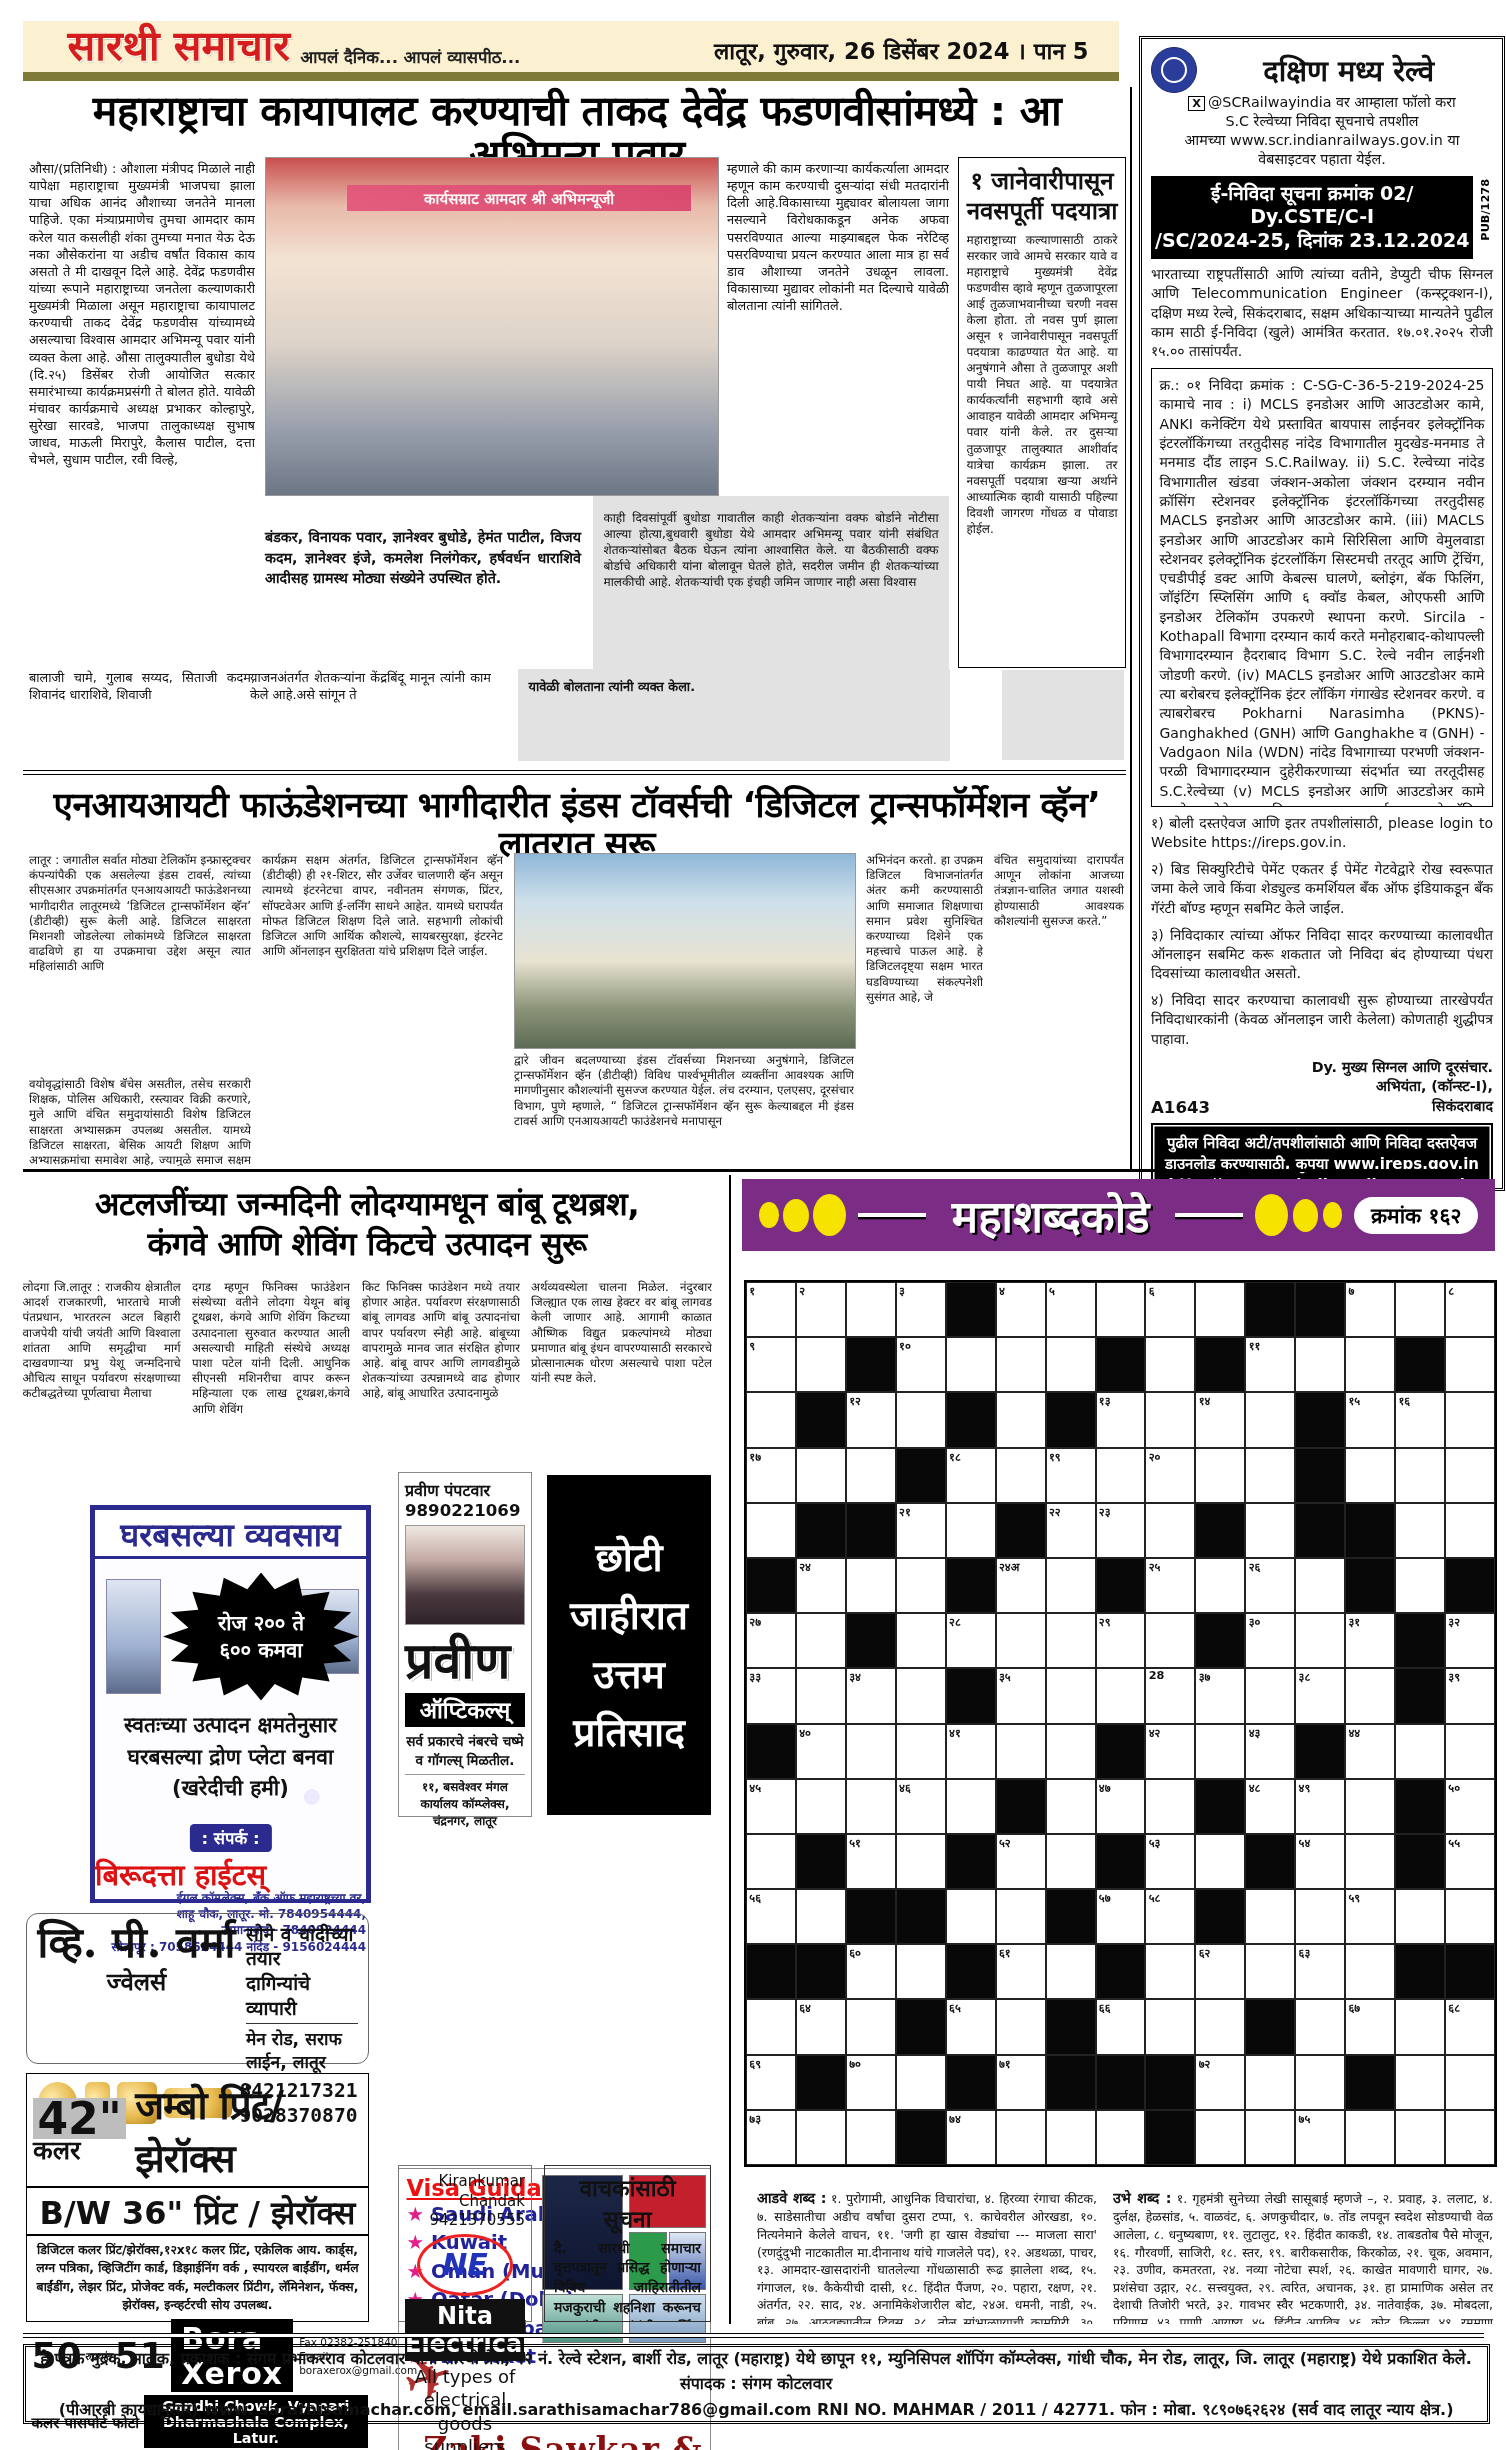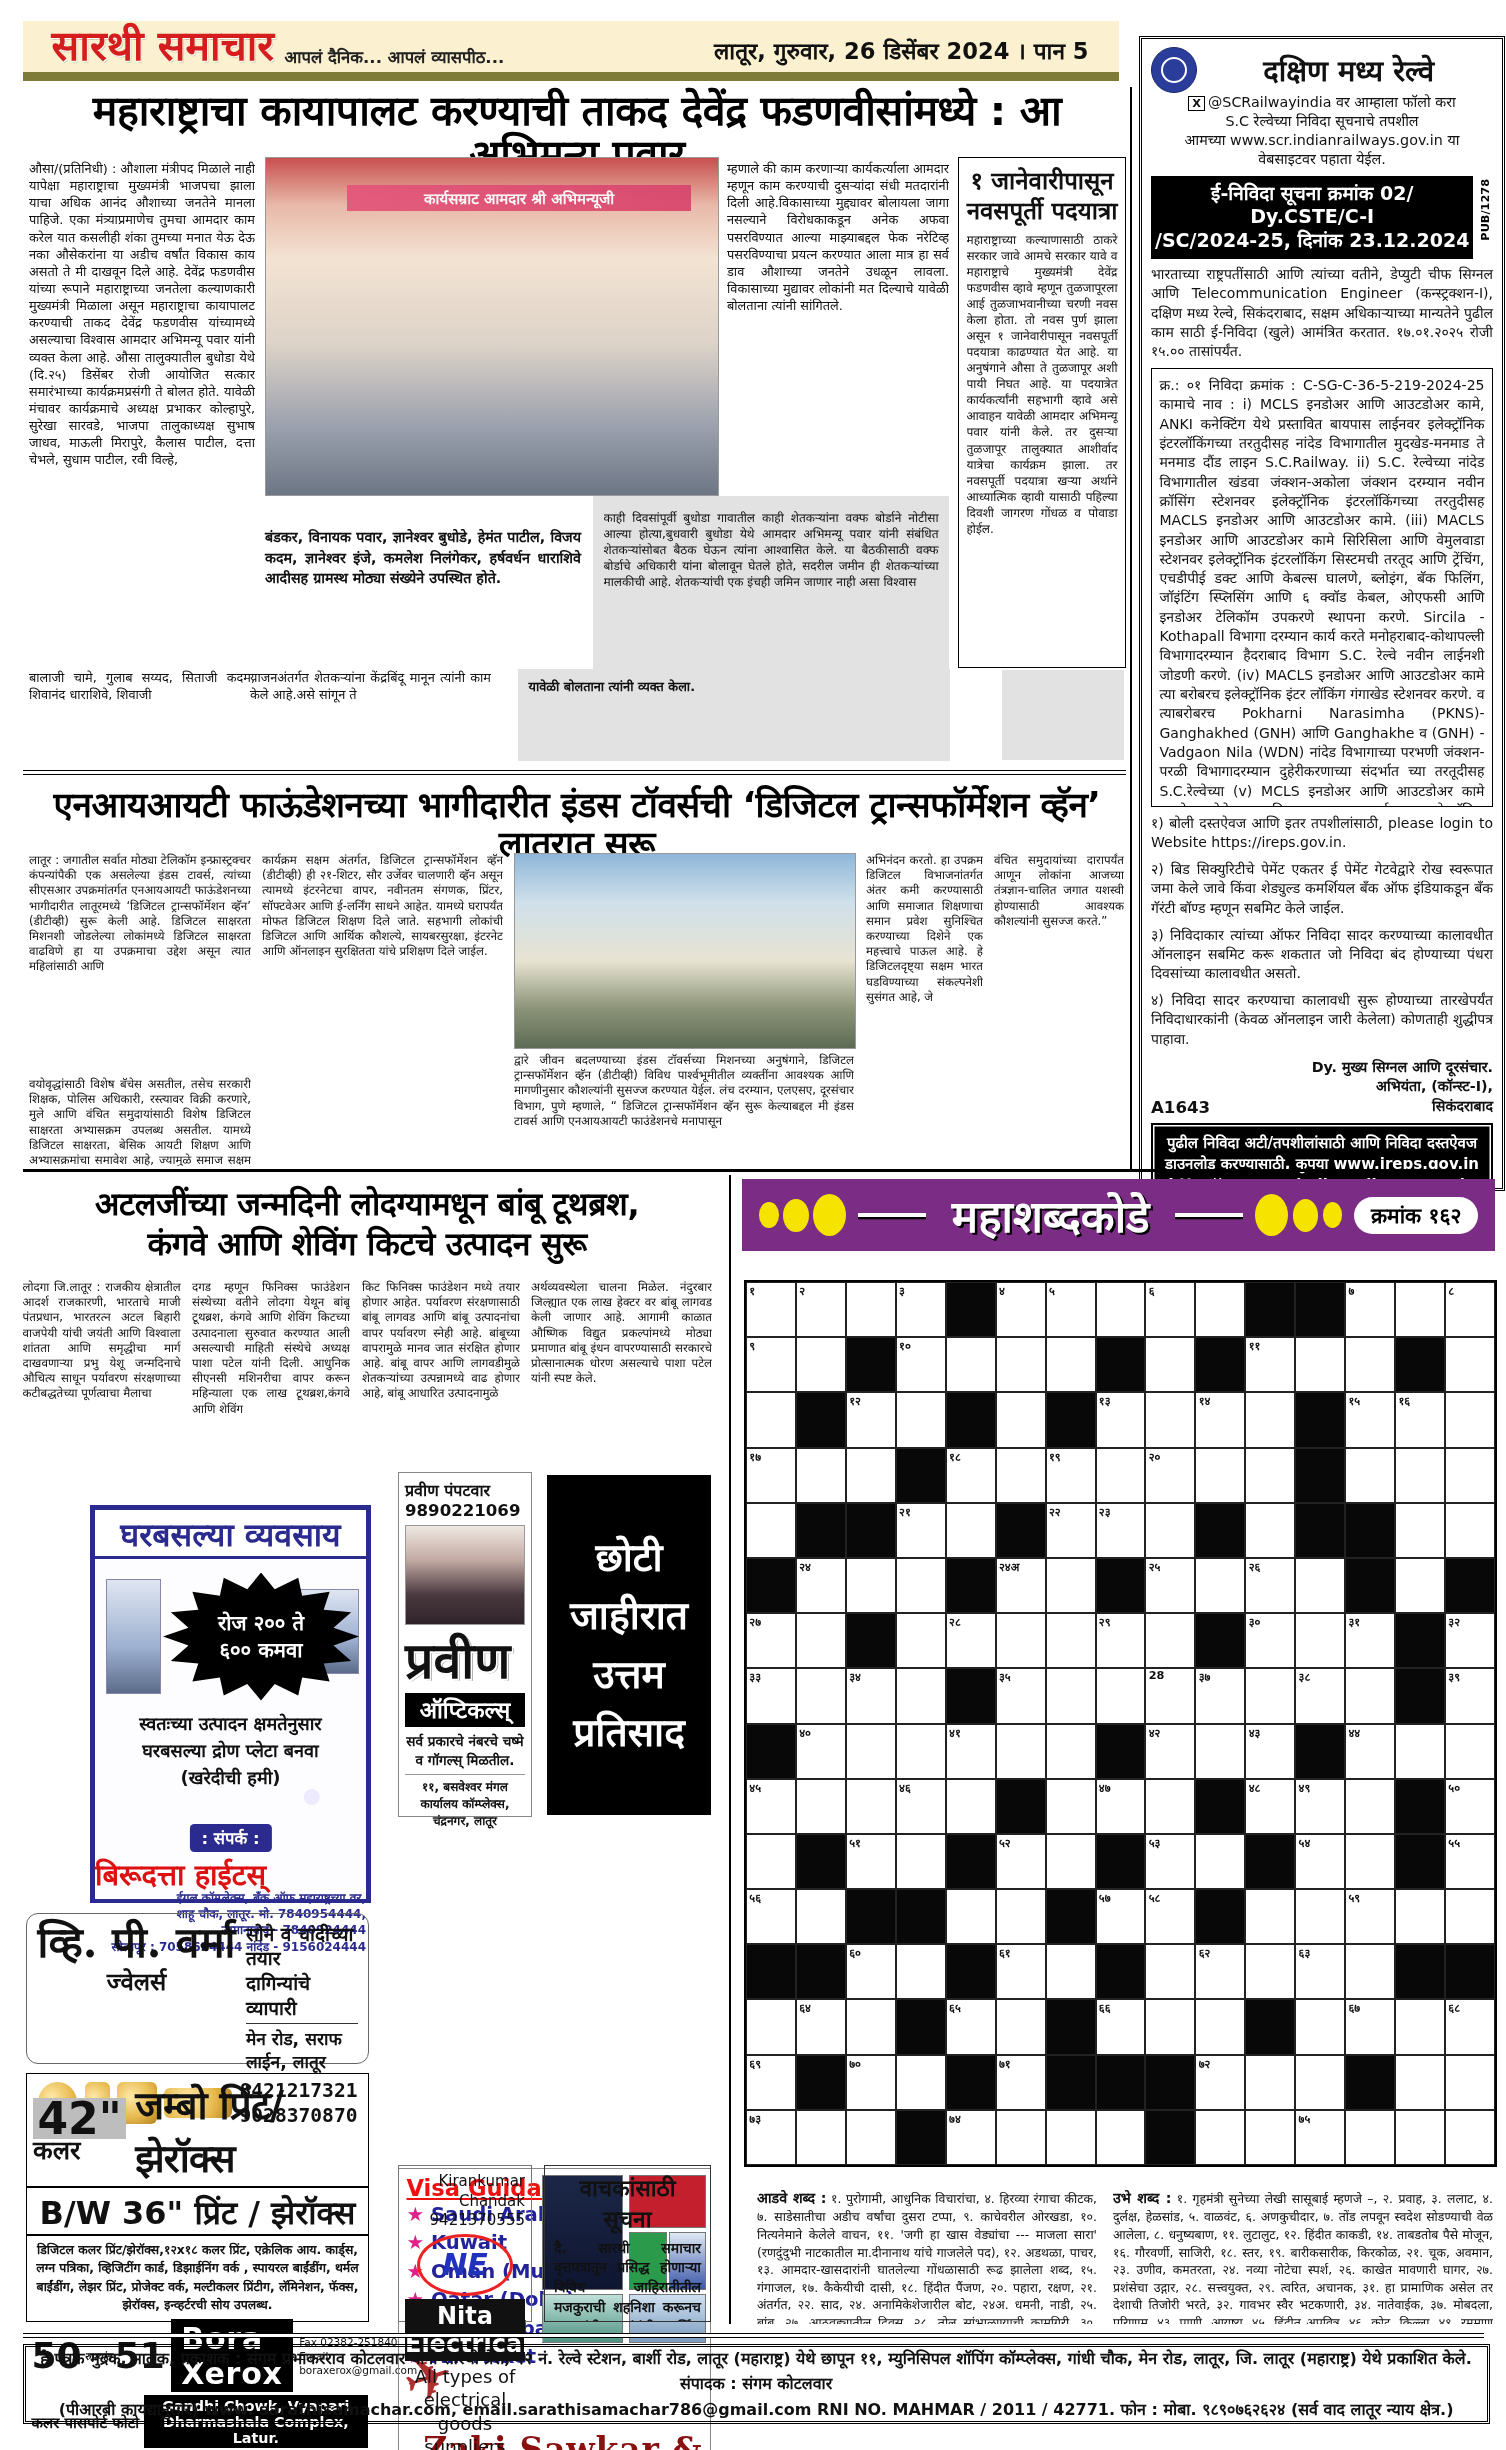--- a/index.html
+++ b/index.html
@@ -62,21 +62,21 @@
   
   .ad{box-sizing:border-box;}
   #ad-ghar{border:5.3px solid #2b2b8f;background:#fff;}
   #ad-ghar .g-title{color:#2b2b8f;font-weight:900;font-size:32px;text-align:center;padding:1.5px 0;border-bottom:3px solid #2b2b8f;font-family:"DejaVu Serif","Liberation Serif",serif;}
   #ad-ghar .g-inner{position:relative;height:calc(100% - 48px);background:
      radial-gradient(circle at 20% 30%,#eceafc 0 6px,transparent 6.8px),
      radial-gradient(circle at 80% 70%,#eceafc 0 7.5px,transparent 8.3px),#fdfdff;}
   .burst{position:absolute;left:68px;top:13.6px;width:196px;height:128px;background:#000;color:#fff;display:flex;flex-direction:column;align-items:center;justify-content:center;font-weight:900;font-size:20.3px;line-height:1.3;text-align:center;
      clip-path:polygon(100% 50%,87% 57%,96% 69%,82% 71%,85% 85%,71% 82%,69% 96%,57% 87%,50% 100%,43% 87%,31% 96%,29% 82%,15% 85%,18% 71%,4% 69%,13% 57%,0% 50%,13% 43%,4% 31%,18% 29%,15% 15%,29% 18%,31% 4%,43% 13%,50% 0%,57% 13%,69% 4%,71% 18%,85% 15%,82% 29%,96% 31%,87% 43%);}
   .machine{position:absolute;border:0.8px solid #8888aa;background:linear-gradient(180deg,#dfe6f2,#9db0d0 60%,#5c6b8a);}
-  .g-lines{position:absolute;left:0;right:0;top:151px;text-align:center;font-weight:900;color:#111;font-size:18px;line-height:1.5;}
+  .g-lines{position:absolute;left:0;right:0;top:151px;text-align:center;font-weight:900;color:#111;font-size:21px;line-height:1.5;}
   .g-contact{position:absolute;left:50%;transform:translateX(-50%);top:265px;background:#2b2b8f;color:#fff;font-weight:800;font-size:16.6px;padding:2.3px 12px;border-radius:4.5px;}
   .g-brand{position:absolute;left:0;right:0;top:295px;color:#d11;font-weight:900;font-size:29px;font-family:"DejaVu Serif","Liberation Serif",serif;}
   .g-addr{position:absolute;left:0;right:0;top:331px;text-align:right;color:#2b2b8f;font-weight:800;font-size:12px;line-height:1.35;}
   #ad-varma{border:1.5px solid #666;border-radius:12px;padding:7.5px 10.5px;}
   .v-name{font-size:42px;font-weight:900;line-height:1;font-family:"DejaVu Serif","Liberation Serif",serif;}
   .v-sub{font-size:24px;font-weight:900;text-align:center;}
   .v-right{font-size:19px;font-weight:800;line-height:1.3;}
   .v-addr{font-size:17.3px;font-weight:700;border-top:1.5px solid #333;margin-top:3px;padding-top:3px;}
   .v-ph{font-family:"DejaVu Sans Mono","Liberation Mono",monospace;font-size:19.6px;font-weight:700;text-align:right;line-height:1.3;}
   .gold{background:radial-gradient(circle at 35% 35%,#ffe9a8 0%,#e7ba4e 55%,#b3801e 100%);border-radius:6px;}
@@ -119,21 +119,21 @@
   .s-body{font-size:14px;line-height:1.42;text-align:justify;font-weight:600;}
   
   #footer{border:3px double #000;text-align:center;font-size:16px;font-weight:700;line-height:1.6;display:flex;flex-direction:column;justify-content:center;}
 </style>
 </head>
 <body>
 
 <div id="page">
 
   <div id="masthead" class="abs" style="left:22.6px;top:21px;width:1096px;height:51px;">
-    <span id="logo" style="padding-left:29px;">सारथी समाचार</span>
+    <span id="logo" style="padding-left:45px;">सारथी समाचार</span>
     <span id="tagline">आपलं दैनिक... आपलं व्यासपीठ...</span>
     <span id="dateline">लातूर, गुरुवार, 26 डिसेंबर 2024 । पान 5</span>
   </div>
   <div id="oliveband" class="abs" style="left:22.6px;top:72px;width:1096px;height:9px;"></div>
 
   <div id="tender" class="abs" style="left:1139px;top:36px;width:342px;height:1134px;">
     <div class="t-head">
       <div class="rail-logo"></div>
       <h2>दक्षिण मध्य रेल्वे</h2>
     </div>

